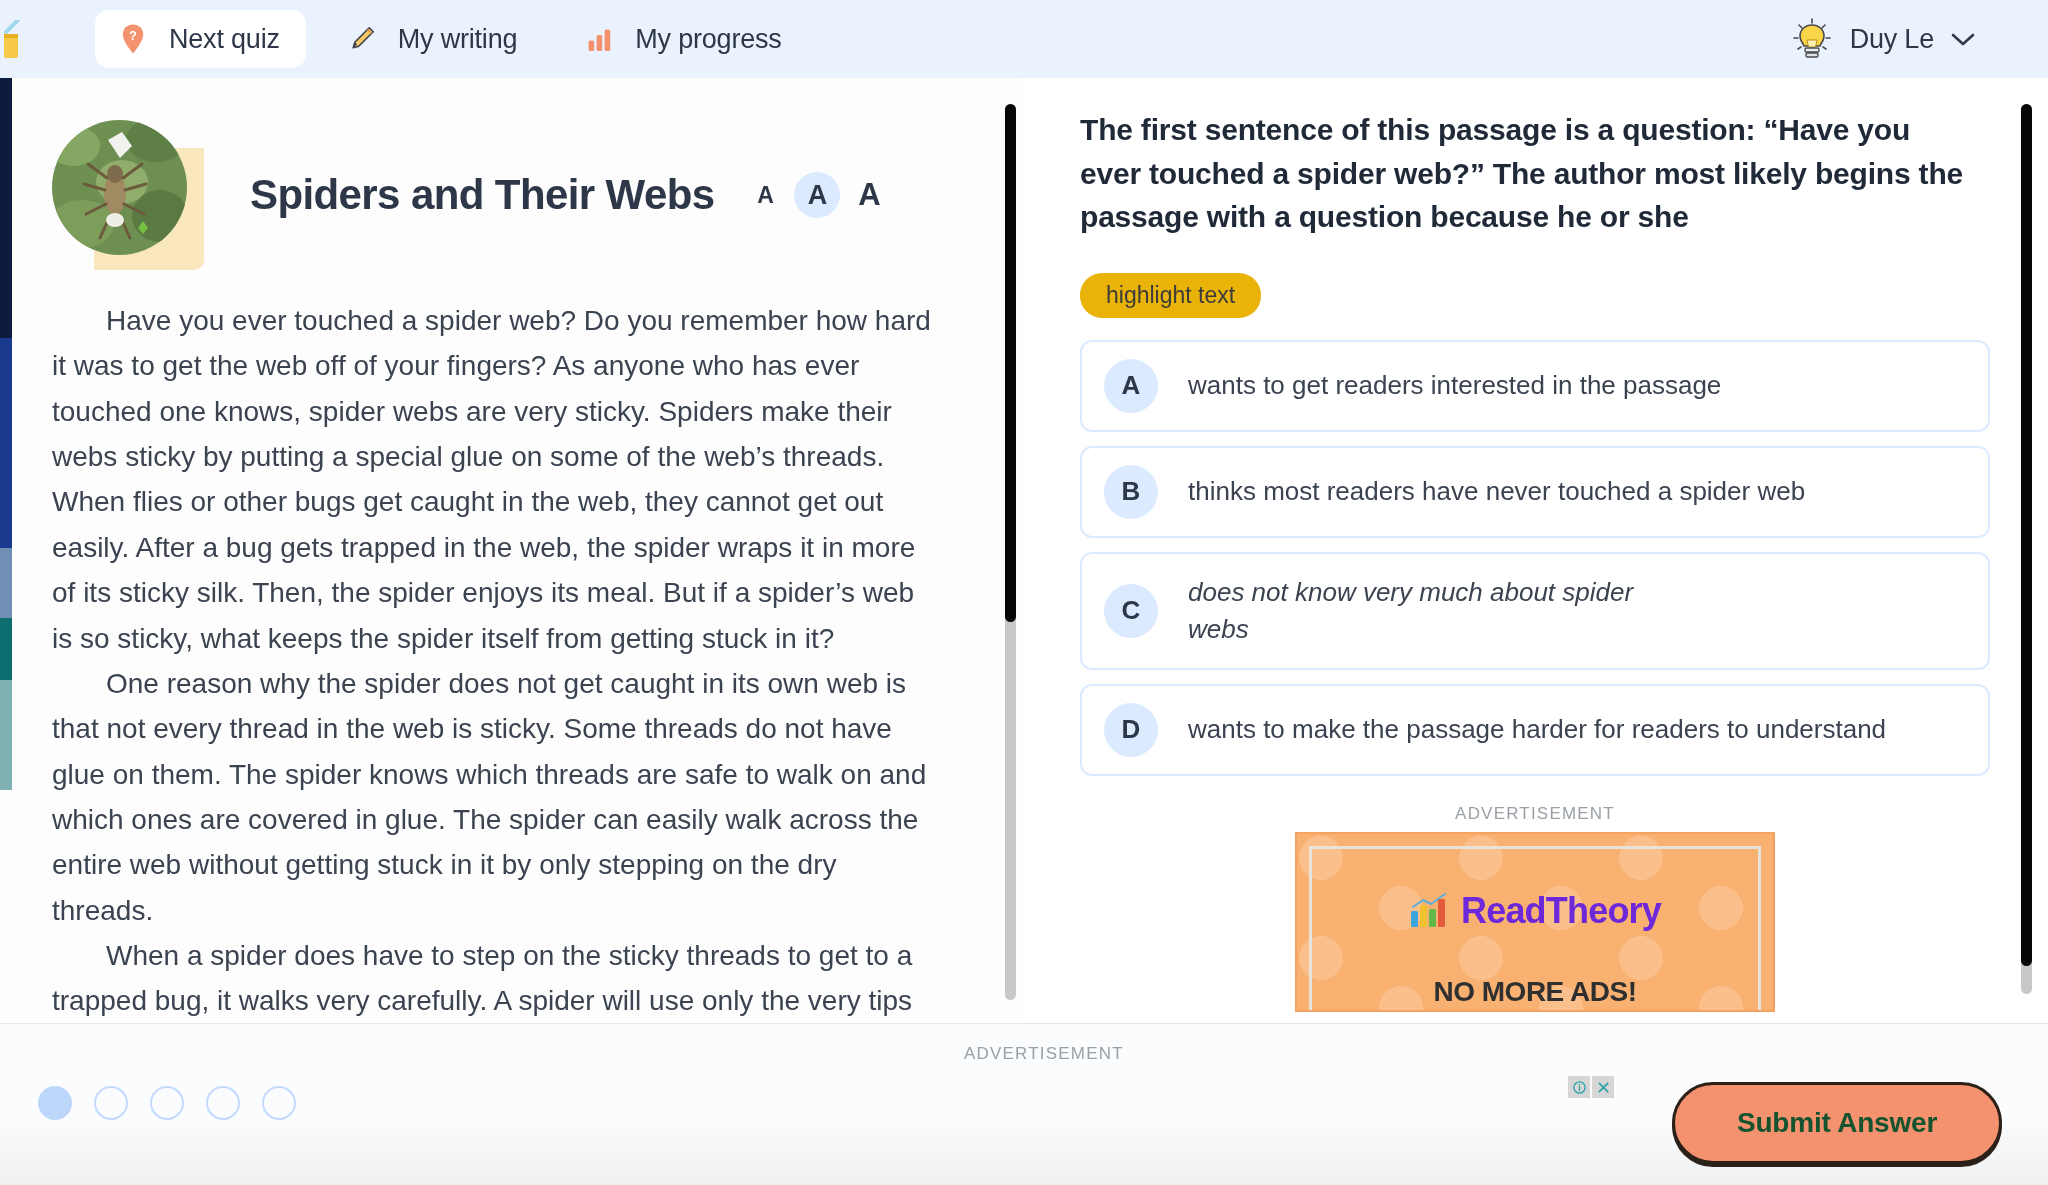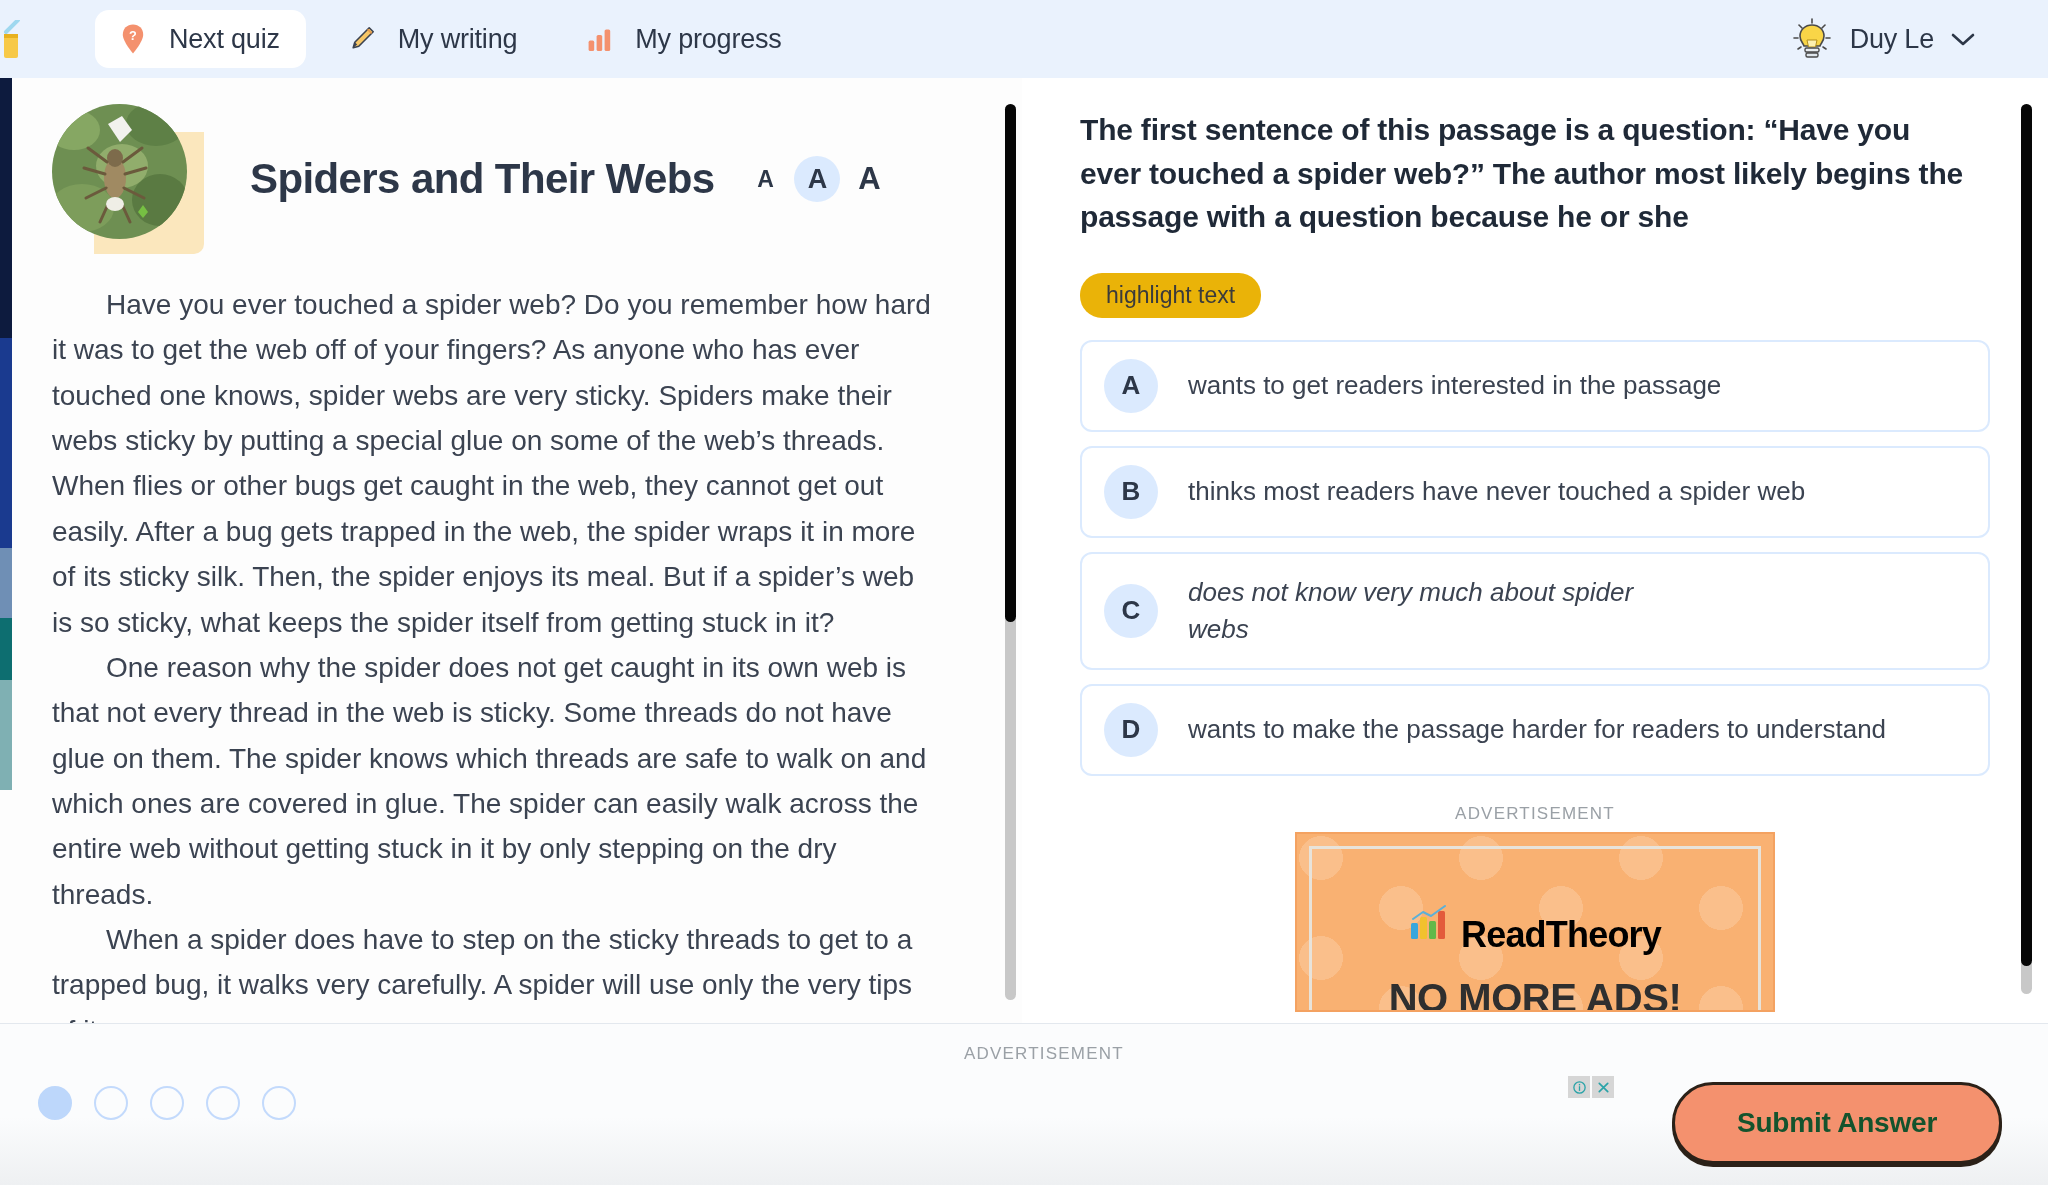--- a/index.html
+++ b/index.html
@@ -96,21 +96,21 @@
   
   .passage-pane {
     position: relative;
     width: 1000px; height: 945px;
     background: #fdfdfd;
     padding: 0;
     overflow: hidden;
   }
   .passage-head {
     display: flex; align-items: center;
-    padding: 26px 0 0 52px;
+    padding: 42px 0 0 52px;
     position: relative;
   }
   .thumb-wrap {
     position: relative;
     width: 150px; height: 150px;
     flex: 0 0 auto;
   }
   .thumb-accent {
     position: absolute;
     left: 42px; top: 28px;
@@ -265,28 +265,27 @@
     position: absolute;
     left: 12px; top: 12px; right: 12px; bottom: -40px;
     border: 3px solid #e8e3da;
   }
   .ad-logo-row {
     position: absolute; left: 0; right: 0; top: 56px;
     display: flex; align-items: center; justify-content: center; gap: 12px;
   }
   .ad-logo-mark { width: 40px; height: 36px; flex: 0 0 auto; }
   .ad-logo-text {
-    font-size: 36px; font-weight: 700; color: #000000;
+    font-size: 36px; font-weight: 700; color: #6d28d9;
     letter-spacing: -0.8px;
-    margin-top: 24px;
   }
   .ad-tagline {
     position: absolute; left: 0; right: 0; top: 142px;
     text-align: center;
-    font-size: 40px; font-weight: 800; color: #2f2f2f;
+    font-size: 28px; font-weight: 800; color: #2f2f2f;
     letter-spacing: -0.5px;
   }
 
   
   .q-sb-track {
     position: absolute; right: 16px; top: 26px;
     width: 11px; height: 890px;
     background: #c8c8c8; border-radius: 6px;
   }
   .q-sb-thumb {

